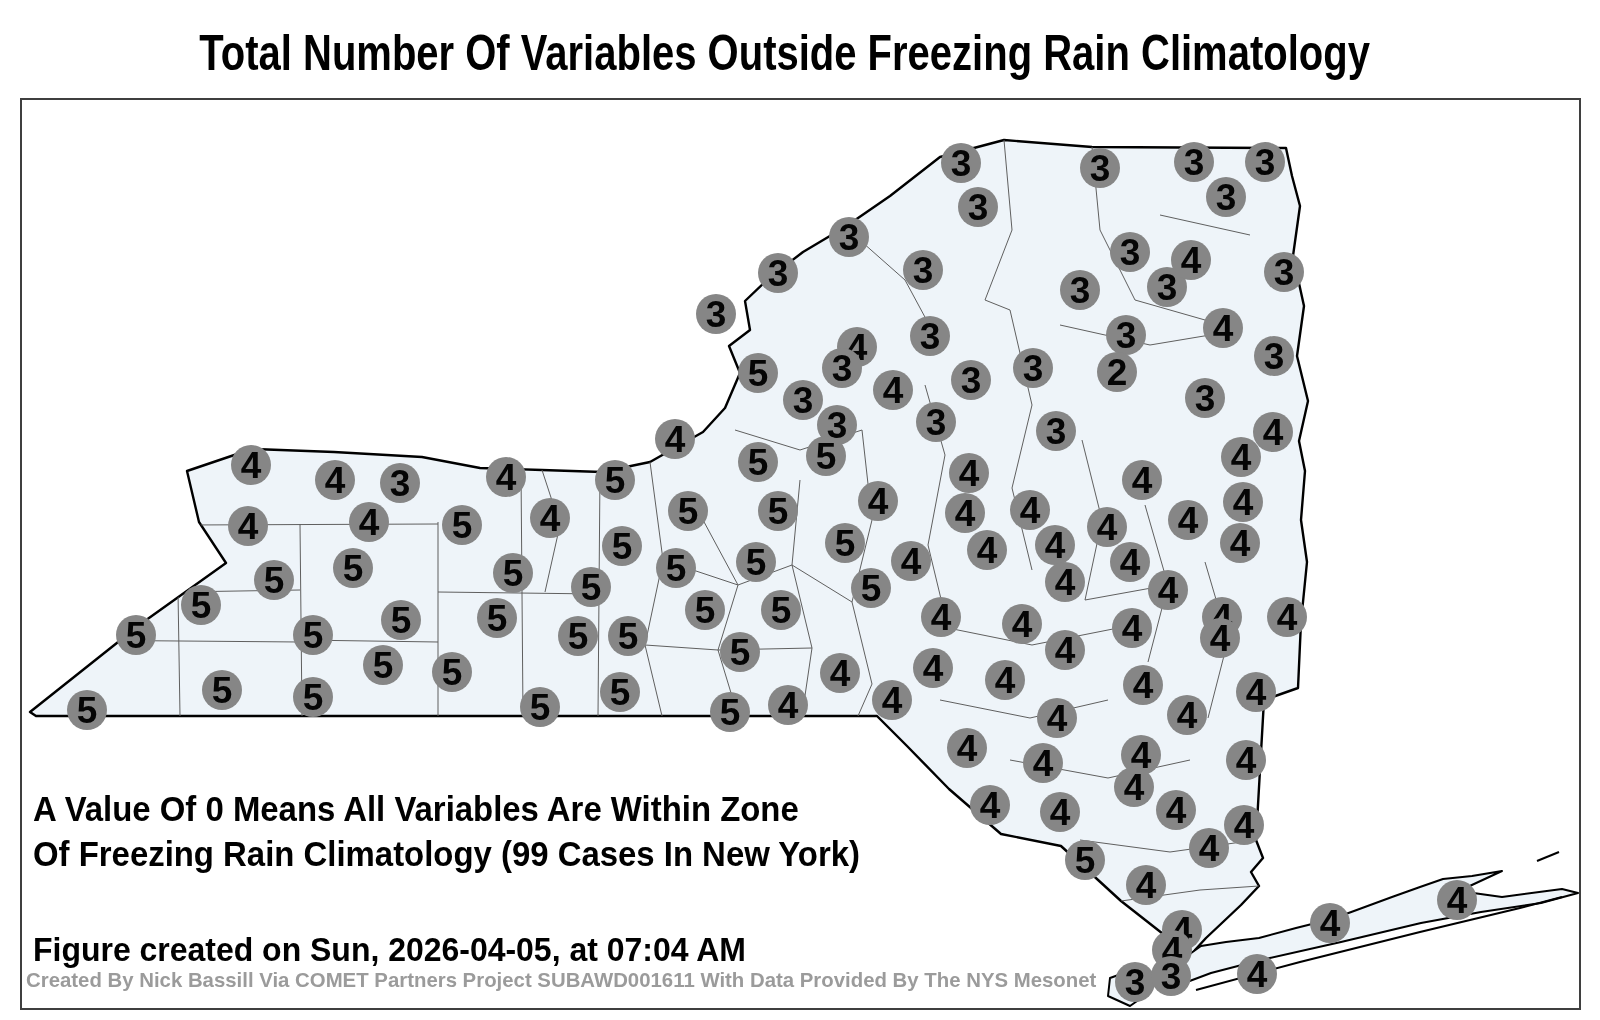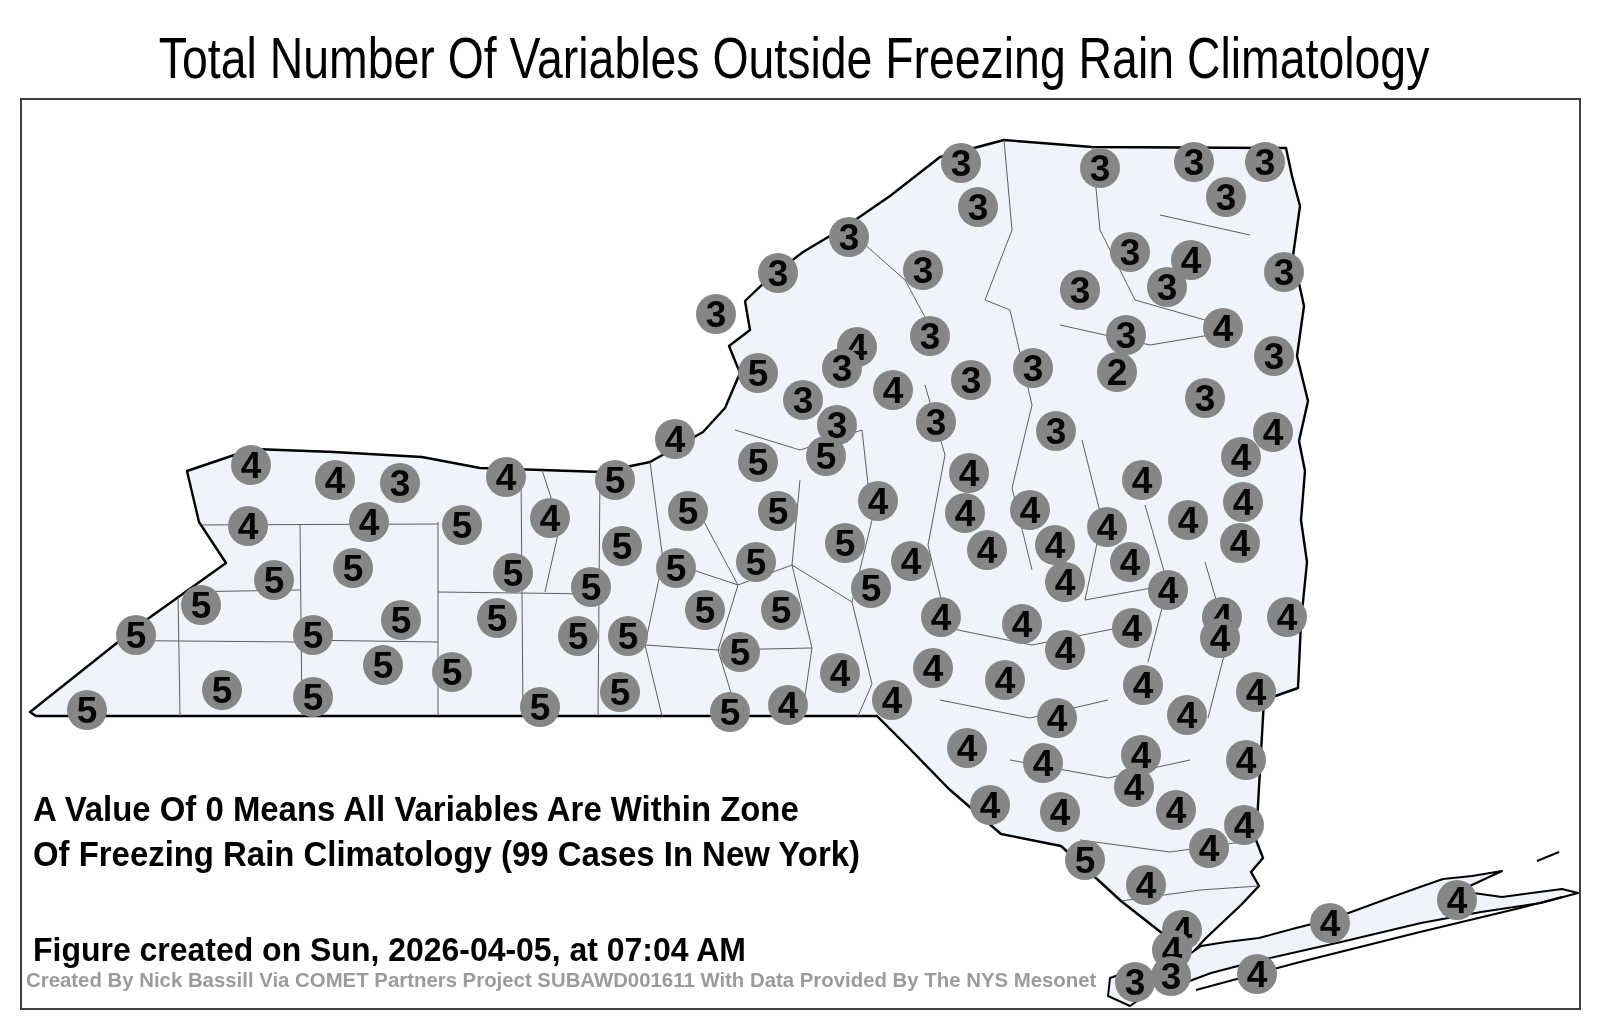--- a/index.html
+++ b/index.html
@@ -2,21 +2,21 @@
 <html><head>
 <meta charset="utf-8">
 <style>
   html,body{margin:0;padding:0;background:#ffffff;}
   body{width:1600px;height:1020px;position:relative;overflow:hidden;
        font-family:"Liberation Sans","DejaVu Sans",sans-serif;}
   .frame{position:absolute;left:20px;top:98px;width:1561px;height:912px;
          border:2px solid #3f3f3f;box-sizing:border-box;background:#ffffff;}
   #map-svg{position:absolute;left:0;top:0;width:1600px;height:1020px;}
   .title{position:absolute;left:0;top:24px;width:1570px;text-align:center;
-         font-size:58px;font-weight:400;color:#000;white-space:nowrap;}
+         font-size:50px;font-weight:700;color:#000;white-space:nowrap;}
   .title > span{display:inline-block;transform:scaleX(0.80);transform-origin:50% 50%;}
   .note{position:absolute;left:33px;top:786px;font-size:35px;font-weight:700;
         color:#000;line-height:45px;white-space:nowrap;
         transform:scaleX(0.94);transform-origin:0 0;}
   .figcaption{position:absolute;left:33px;top:930px;font-size:34px;font-weight:700;
         color:#000;white-space:nowrap;transform:scaleX(0.94);transform-origin:0 0;}
   .credit{position:absolute;left:26px;top:968px;font-size:21px;font-weight:700;
         color:#9b9b9b;white-space:nowrap;transform:scaleX(0.97);transform-origin:0 0;}
   .state{fill:#eef4f9;stroke:#000000;stroke-width:2.4;stroke-linejoin:round;}
   .island{fill:#eef4f9;stroke:#000000;stroke-width:2;stroke-linejoin:round;}

